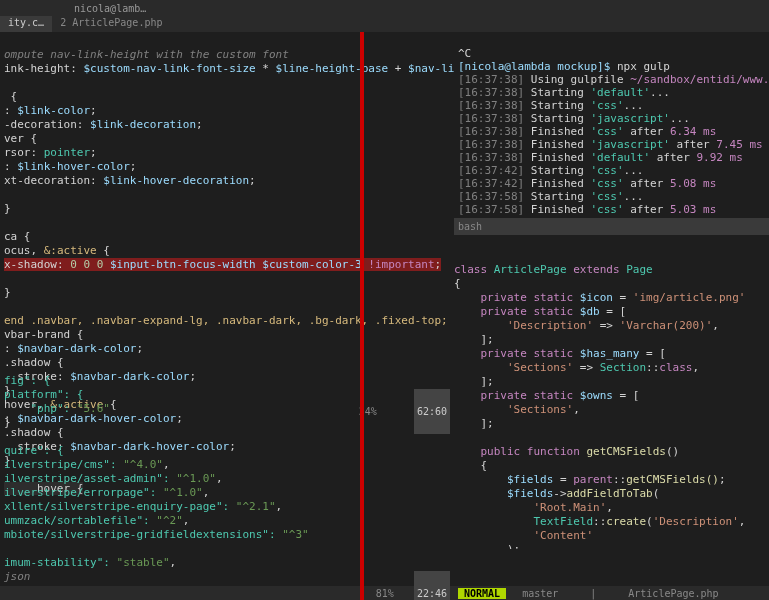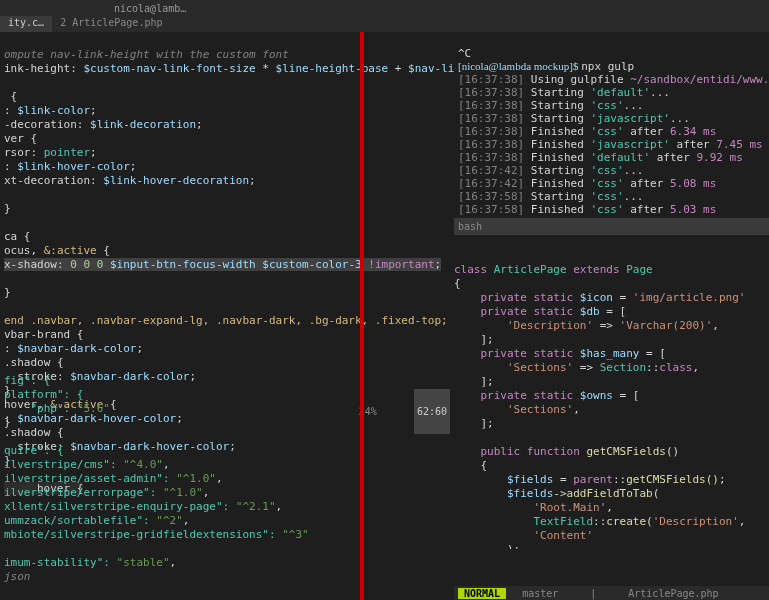--- a/index.html
+++ b/index.html
@@ -66,34 +66,34 @@
     line-height: 14px;
   }
   .comment { color: #808080; font-style: italic; }
   .number { color: #b5cea8; }
   .var { color: #9cdcfe; }
   .prop { color: #d4d4d4; }
   .green { color: #6a9955; }
   .cyan { color: #4ec9b0; }
   .orange { color: #d7ba7d; }
   .magenta { color: #c586c0; }
-  .highlight-line { background: #404040; }
+  .highlight-line { background: #7f1d1d; }
   .cursor-line { background: #2d2d2d; padding-left: 33px; }
   
   .terminal {
     padding: 2px 4px;
     font-size: 11px;
     line-height: 13px;
     white-space: pre;
   }
   .term-time { color: #808080; }
   .term-path { color: #c586c0; }
   .term-task { color: #4ec9b0; }
   .term-ms { color: #c586c0; }
-  .term-prompt { color: #9cdcfe; font-family: Liberation Serif, serif; }
+  .term-prompt { color: #9cdcfe; }
   
   .bash-header {
     background: #3a3a3a;
     padding: 3px 4px;
     font-size: 10px;
     color: #888;
   }
   .php-pane {
     flex: 1;
     display: flex;
@@ -159,21 +159,21 @@
   .php-kw { color: #c586c0; }
   .php-type { color: #4ec9b0; }
   .php-var { color: #9cdcfe; }
   .php-str { color: #ce9178; }
   .php-func { color: #dcdcaa; }
 </style>
 </head>
 <body>
 
 <div class="titlebar">
-  <span style="margin-left:110px">nicola@lamb…</span>
+  <span style="margin-left:70px">nicola@lamb…</span>
 </div>
 <div class="tabbar">
   <div class="tab active">ity.c…</div>
   <div class="tab">2 ArticlePage.php</div>
 </div>
 
 <div class="container">
   <div class="left-pane">
     <div class="red-line"></div>
     <div class="code-area">
@@ -222,20 +222,24 @@
 <span class="cyan">quire": {</span>
 <span class="cyan">ilverstripe/cms": </span><span class="green">"^4.0"</span><span>,</span>
 <span class="cyan">ilverstripe/asset-admin": </span><span class="green">"^1.0"</span><span>,</span>
 <span class="cyan">ilverstripe/errorpage": </span><span class="green">"^1.0"</span><span>,</span>
 <span class="cyan">xllent/silverstripe-enquiry-page": </span><span class="green">"^2.1"</span><span>,</span>
 <span class="cyan">ummzack/sortablefile": </span><span class="green">"^2"</span><span>,</span>
 <span class="cyan">mbiote/silverstripe-gridfieldextensions": </span><span class="green">"^3"</span>
 
 <span class="cyan">imum-stability": </span><span class="green">"stable"</span><span>,</span>
 <span class="comment">json</span></div>
+    <div class="status-left">
+      <span>81%</span>
+        <span class="pct-box">22:46</span>
+    </div>
   </div>
 
   <div class="right-pane">
     <div class="terminal">
 <span>^C</span>
 <span class="term-prompt">[nicola@lambda mockup]$ </span><span>npx gulp</span>
 <span class="term-time">[16:37:38] </span><span>Using gulpfile </span><span class="term-path">~/sandbox/entidi/www.entidi.it…</span>
 <span class="term-time">[16:37:38] </span><span>Starting </span><span class="term-task">'default'</span><span>...</span>
 <span class="term-time">[16:37:38] </span><span>Starting </span><span class="term-task">'css'</span><span>...</span>
 <span class="term-time">[16:37:38] </span><span>Starting </span><span class="term-task">'javascript'</span><span>...</span>

